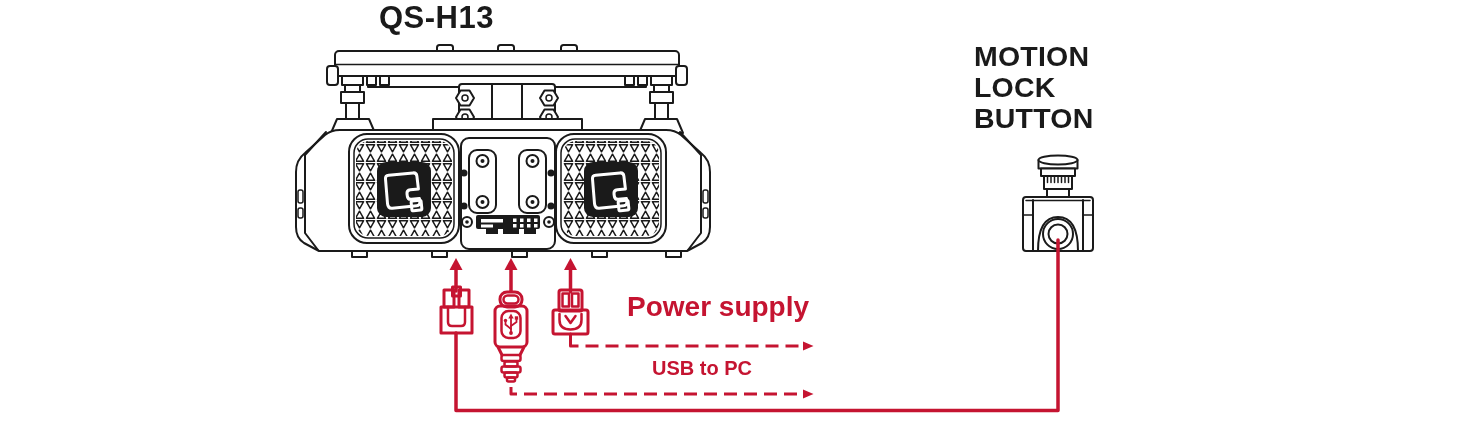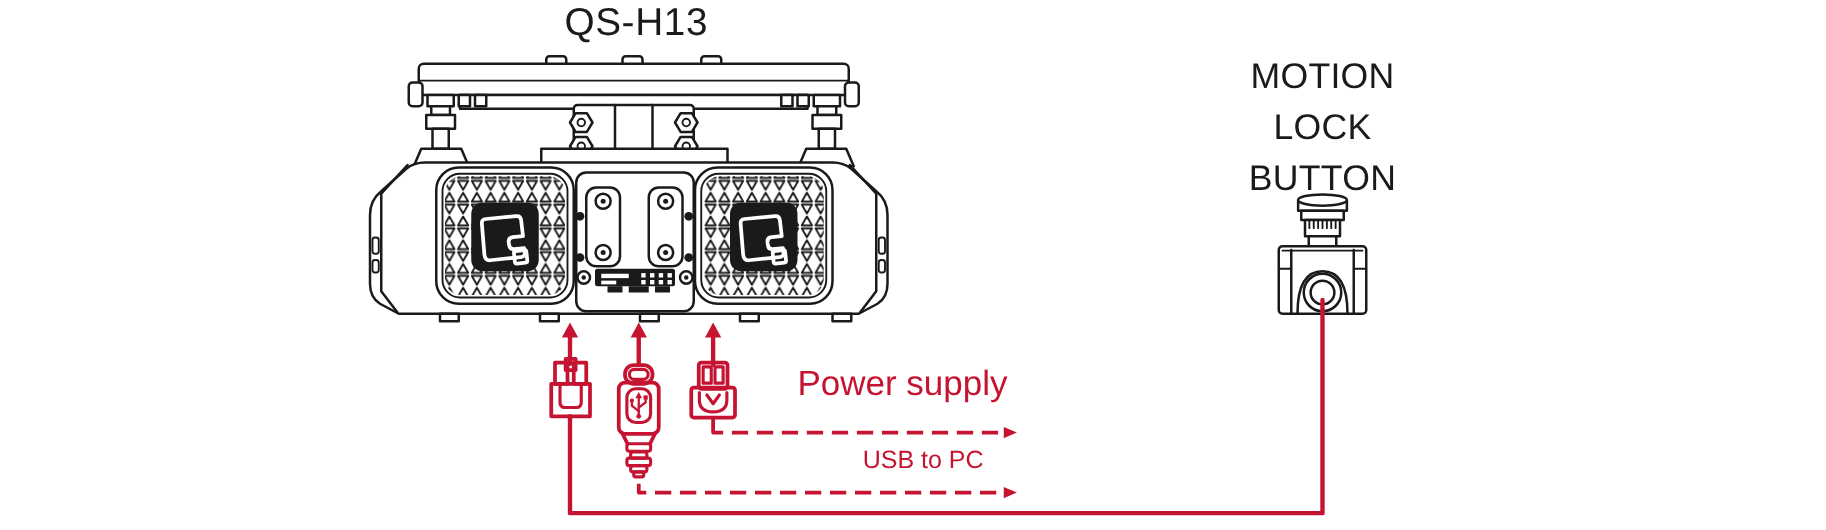--- a/index.html
+++ b/index.html
@@ -2,23 +2,23 @@
 <html style="--red: #C51431; --ink: #1A1A1A; --bg: #FFFFFF;"><head>
 <meta charset="utf-8">
 <style>
   :root { --red:#C51431; --ink:#1A1A1A; --bg:#FFFFFF; }
   html,body { margin:0; padding:0; background:var(--bg); }
   #stage {
     position:relative; width:1461px; height:424px; background:var(--bg);
     font-family:"Liberation Sans","DejaVu Sans",sans-serif; overflow:hidden;
   }
   #art { position:absolute; left:0; top:0; }
-  .label { position:absolute; font-weight:normal; color:var(--ink); text-align:center; }
+  .label { position:absolute; font-weight:bold; color:var(--ink); text-align:left; }
   .title { left:379px; top:0px; width:260px; font-size:31px; letter-spacing:.5px; }
-  .mlb   { left:974px; top:41px; width:168px; font-size:28.5px; line-height:41px; white-space:pre-line; letter-spacing:.2px; }
+  .mlb   { left:974px; top:41px; width:168px; font-size:28.5px; line-height:31px; white-space:pre-line; letter-spacing:.2px; }
   .redlab{ color:var(--red); }
   .power { left:627px; top:291px; width:190px; font-size:28px; }
   .usb   { left:652px; top:357px; width:173px; font-size:20px; }
 
   
   .ln  { stroke:var(--ink); stroke-width:2; fill:#fff; stroke-linejoin:round; stroke-linecap:round; }
   .lnf { stroke:var(--ink); stroke-width:2; fill:none; stroke-linejoin:round; stroke-linecap:round; }
   .thin{ stroke-width:1.5; }
   .ink { fill:var(--ink); stroke:none; }
   .wht { fill:#fff; stroke:none; }

